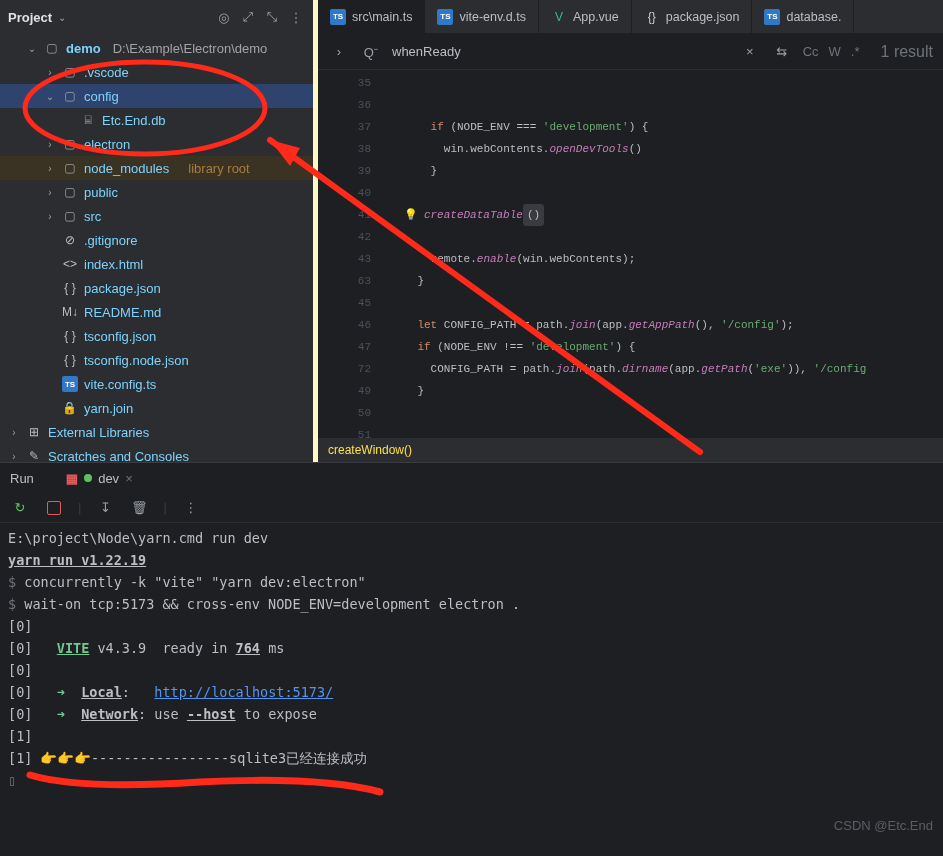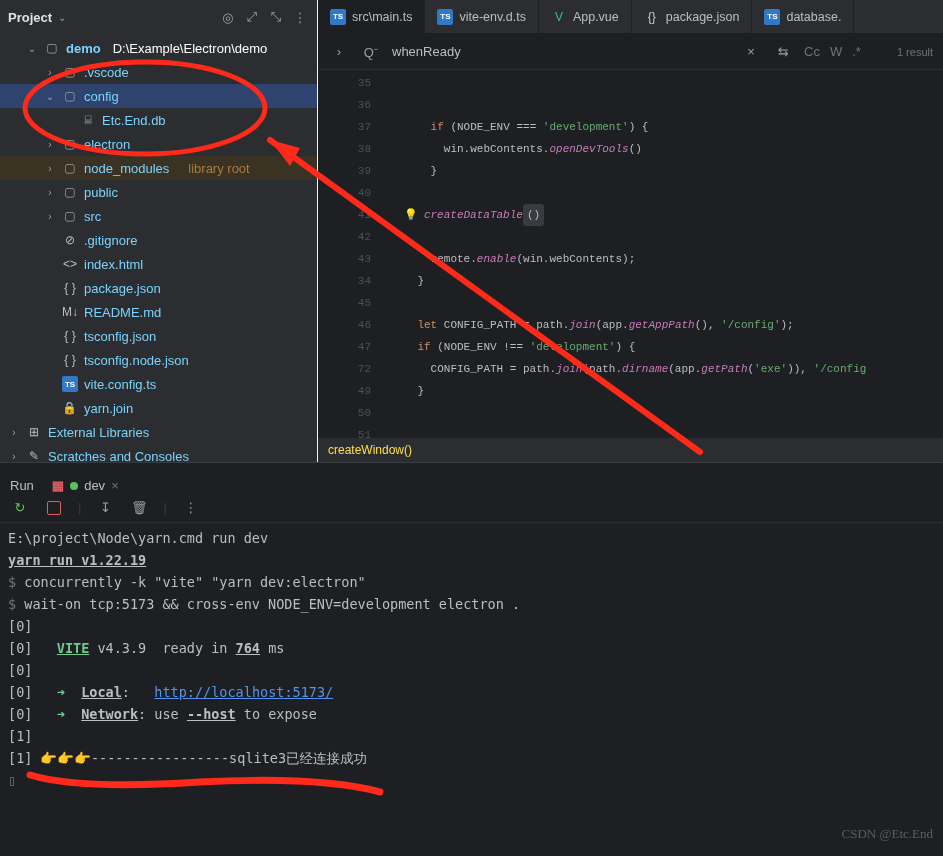--- a/index.html
+++ b/index.html
@@ -4,79 +4,79 @@
 <style>
   * { box-sizing: border-box; margin: 0; padding: 0; }
   body {
     width: 943px; height: 856px; overflow: hidden;
     font-family: "Segoe UI", Arial, sans-serif; font-size: 13px;
     background: #1e1f22; color: #bcbec4; position: relative;
   }
   
   .workspace { display: flex; height: 462px; }
   
-  .sidebar { width: 318px; background: #2b2d30; display: flex; flex-direction: column; border-right: 1px solid #fef9c3; }
+  .sidebar { width: 318px; background: #2b2d30; display: flex; flex-direction: column; border-right: 5px solid #fef9c3; }
   .sidebar-header { height: 34px; display: flex; align-items: center; padding: 0 8px; gap: 6px; }
   .sidebar-title { font-weight: 600; color: #dfe1e5; }
   .chev { color: #9aa0a6; font-size: 10px; }
   .sidebar-spacer { flex: 1; }
   .hdr-icon { width: 18px; height: 18px; display: inline-flex; align-items: center; justify-content: center; color: #9aa0a6; cursor: pointer; }
   .tree { flex: 1; overflow: auto; padding-top: 2px; }
   .tree-row { height: 24px; display: flex; align-items: center; gap: 6px; padding-left: 8px; cursor: pointer; white-space: nowrap; }
   .tree-row.selected { background: #2e436e; }
   .tree-row.libroot { background: #3a3223; }
   .arrow { width: 12px; text-align: center; color: #9aa0a6; font-size: 10px; }
   .ficon { width: 16px; height: 16px; display: inline-flex; align-items: center; justify-content: center; font-size: 12px; }
   .folder { color: #9aa0a6; }
   .ts { background: #3178c6; color: #fff; font-size: 8px; font-weight: 700; border-radius: 2px; padding: 1px 2px; }
   .label { color: #7dd3fc; }
-  .dim { color: #ffffff; margin-left: 6px; }
+  .dim { color: #a3a3a3; margin-left: 6px; }
   .libtext { color: #a87c3e; margin-left: 13px; }
   .ind1 { padding-left: 26px; } .ind2 { padding-left: 44px; } .ind3 { padding-left: 62px; }
 
   
   .editor { flex: 1; display: flex; flex-direction: column; background: #1e1f22; position: relative; }
   .tabs { height: 34px; display: flex; align-items: stretch; background: #2b2d30; border-bottom: 1px solid #1e1f22; }
   .tab { display: flex; align-items: center; gap: 6px; padding: 0 12px; color: #bcbec4; border-right: 1px solid #1e1f22; cursor: pointer; font-size: 12.5px; }
   .tab.active { background: #1e1f22; }
   .searchbar { height: 36px; display: flex; align-items: center; gap: 10px; padding: 0 10px; border-bottom: 1px solid #2b2d30; }
   .sb-btn { width: 22px; height: 22px; display: inline-flex; align-items: center; justify-content: center; color: #9aa0a6; cursor: pointer; }
   .sb-input { flex: 1; background: transparent; border: none; outline: none; color: #bcbec4; height: 100%; font-size: 13px; }
   .sb-right { display: flex; align-items: center; gap: 10px; color: #6f737a; }
-  .sb-result { margin-left: 26px; font-size: 11px; }
+  .sb-result { margin-left: 11px; font-size: 16px; }
   .code-wrap { flex: 1; display: flex; overflow: hidden; font-family: Consolas, "Courier New", monospace; font-size: 11px; line-height: 22px; position: relative; padding-left: 13px; }
   .gutter { width: 52px; text-align: right; color: #4b5059; padding-top: 2px; user-select: none; }
   .gutter div { padding-right: 12px; height: 22px; }
   .code { flex: 1; padding-top: 2px; white-space: pre; color: #bcbec4; overflow: hidden; }
   .code .l { height: 22px; padding-left: 8px; }
   .k-keyword { color: #cf8e6d; }
   .k-string { color: #6aab73; }
   .k-call { color: #c77dbb; font-style: italic; }
   .hint { display:inline-block; background:#393b40; border-radius:3px; padding:0 4px; }
   .bulb { color: #f2c55c; margin-right: 6px; }
   .breadcrumb { height: 24px; background: #2b2d30; color: #fde047; font-size: 12px; padding-left: 10px; display: flex; align-items: center; }
 
   
   .run-panel { height: calc(856px - 462px); border-top: 1px solid #393b40; background: #1e1f22; display: flex; flex-direction: column; }
-  .run-tabs { height: 30px; display: flex; align-items: flex-end; gap: 18px; padding: 0 10px; color: #bcbec4; }
+  .run-tabs { height: 30px; display: flex; align-items: center; gap: 32px; padding: 0 10px; color: #bcbec4; }
   .run-title { font-weight: 500; }
   .run-tab { display: flex; align-items: center; gap: 6px; cursor: pointer; }
   .run-tab .dot { display:inline-block; width:8px; height:8px; border-radius:50%; background:#5ec15e; }
   .run-toolbar { height: 30px; display: flex; align-items: center; gap: 14px; padding: 0 10px; border-bottom: 1px solid #2b2d30; }
   .tb-btn { width: 20px; height: 20px; display: inline-flex; align-items: center; justify-content: center; cursor: pointer; color: #9aa0a6; }
   .stop { color: #e05d5d; border: 1.5px solid #e05d5d; width: 14px; height: 14px; border-radius: 2px; }
   .reload { color: #5ec15e; }
   .console { flex: 1; font-family: Consolas, monospace; font-size: 13.5px; line-height: 22px; padding: 4px 8px; white-space: pre; overflow: hidden; color: #bcbec4; }
   .console .b { font-weight: 700; text-decoration: underline; }
   .console .g { color: #6f737a; }
   .console .grn { color: #73c991; }
   .console .lnk { color: #5394ec; text-decoration: underline; }
   .console .arrow-g { color: #73c991; }
   .console .emoji { color: #f2c55c; }
-  .watermark { position:absolute; right:10px; bottom:14px; color:#8a8f98; font-size:13px; opacity:.55;font-family:Liberation Serif, serif; }
+  .watermark { position:absolute; right:10px; bottom:23px; color:#8a8f98; font-size:13px; opacity:.55; }
 
   
   .annot { position:absolute; inset:0; pointer-events:none; }
 </style>
 </head>
 <body>
 
 <div class="workspace">
 
   <div class="sidebar">
@@ -227,21 +227,21 @@
       <div class="gutter" id="gutter">
           <div>35</div>
           <div>36</div>
           <div>37</div>
           <div>38</div>
           <div>39</div>
           <div>40</div>
           <div>41</div>
           <div>42</div>
           <div>43</div>
-          <div>34</div>
+          <div>63</div>
           <div>45</div>
           <div>46</div>
           <div>47</div>
           <div>72</div>
           <div>49</div>
           <div>50</div>
           <div>51</div>
         </div>
       <div class="code" id="codelines"><div class="l">&nbsp;</div><div class="l">&nbsp;</div><div class="l">      <span class="k-keyword">if</span> (NODE_ENV === <span class="k-string">'development'</span>) {</div><div class="l">        win.webContents.<span class="k-call">openDevTools</span>()</div><div class="l">      }</div><div class="l">&nbsp;</div><div class="l">  <span class="bulb">💡</span><span class="k-call">createDataTable</span><span class="hint">()</span></div><div class="l">&nbsp;</div><div class="l">      remote.<span class="k-call">enable</span>(win.webContents);</div><div class="l">    }</div><div class="l">&nbsp;</div><div class="l">    <span class="k-keyword">let</span> CONFIG_PATH = path.<span class="k-call">join</span>(app.<span class="k-call">getAppPath</span>(), <span class="k-string">'/config'</span>);</div><div class="l">    <span class="k-keyword">if</span> (NODE_ENV !== <span class="k-string">'development'</span>) {</div><div class="l">      CONFIG_PATH = path.<span class="k-call">join</span>(path.<span class="k-call">dirname</span>(app.<span class="k-call">getPath</span>(<span class="k-string">'exe'</span>)), <span class="k-string">'/config</span></div><div class="l">    }</div><div class="l">&nbsp;</div><div class="l">&nbsp;</div></div>
     </div>

